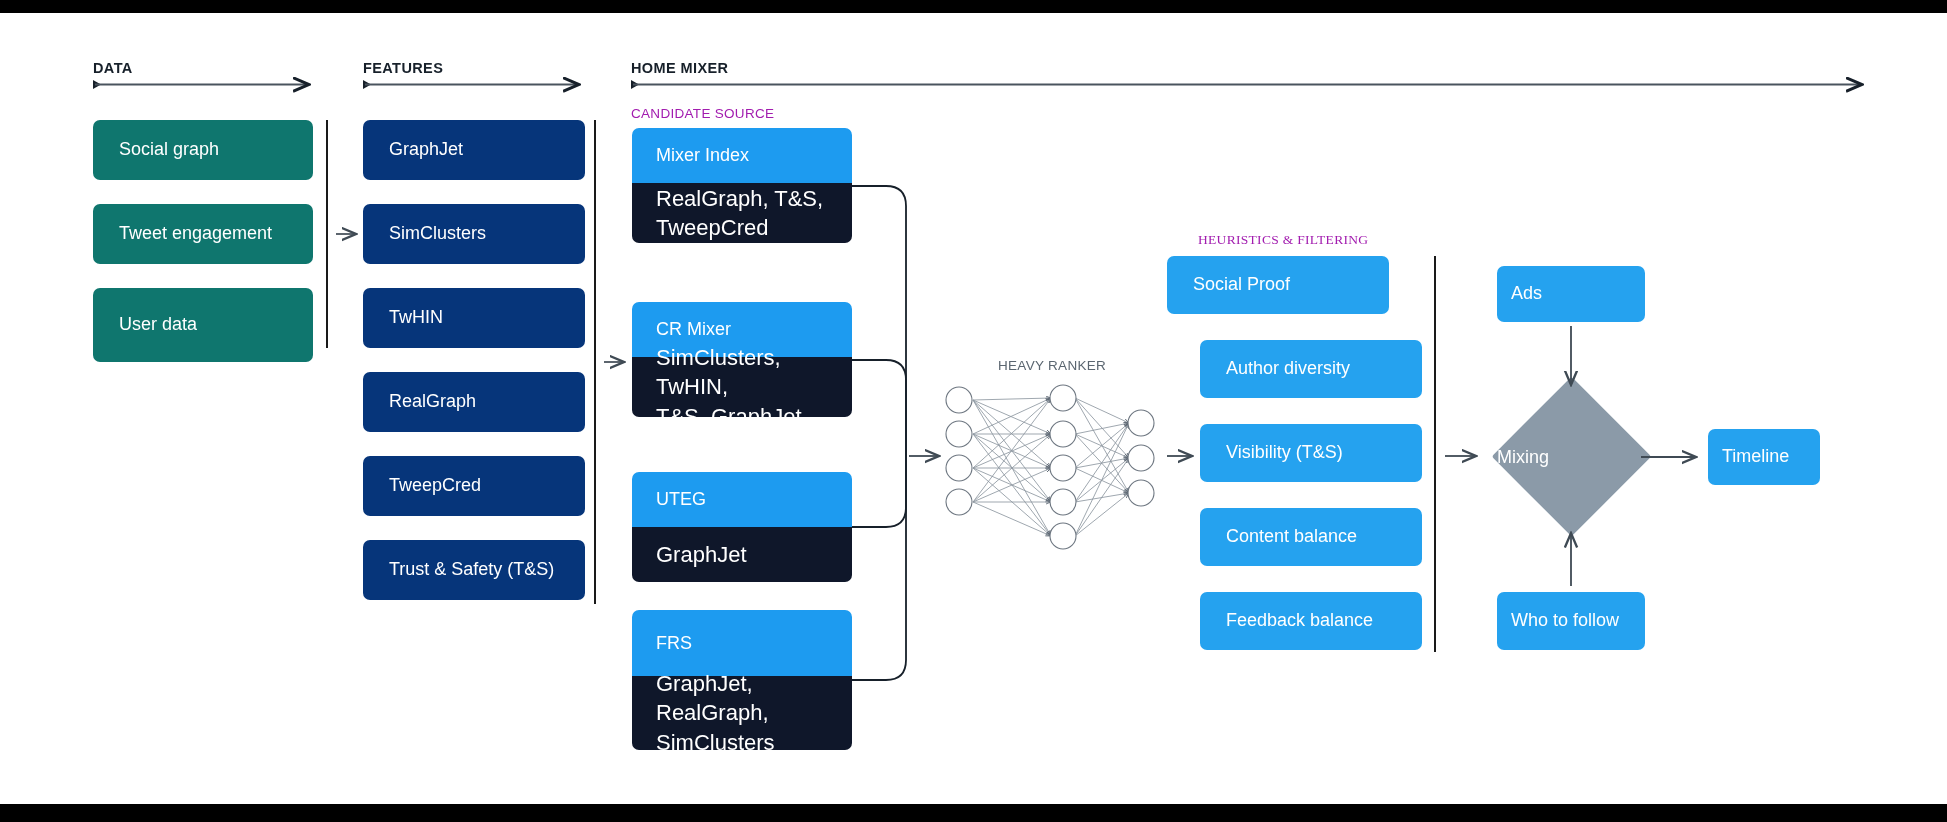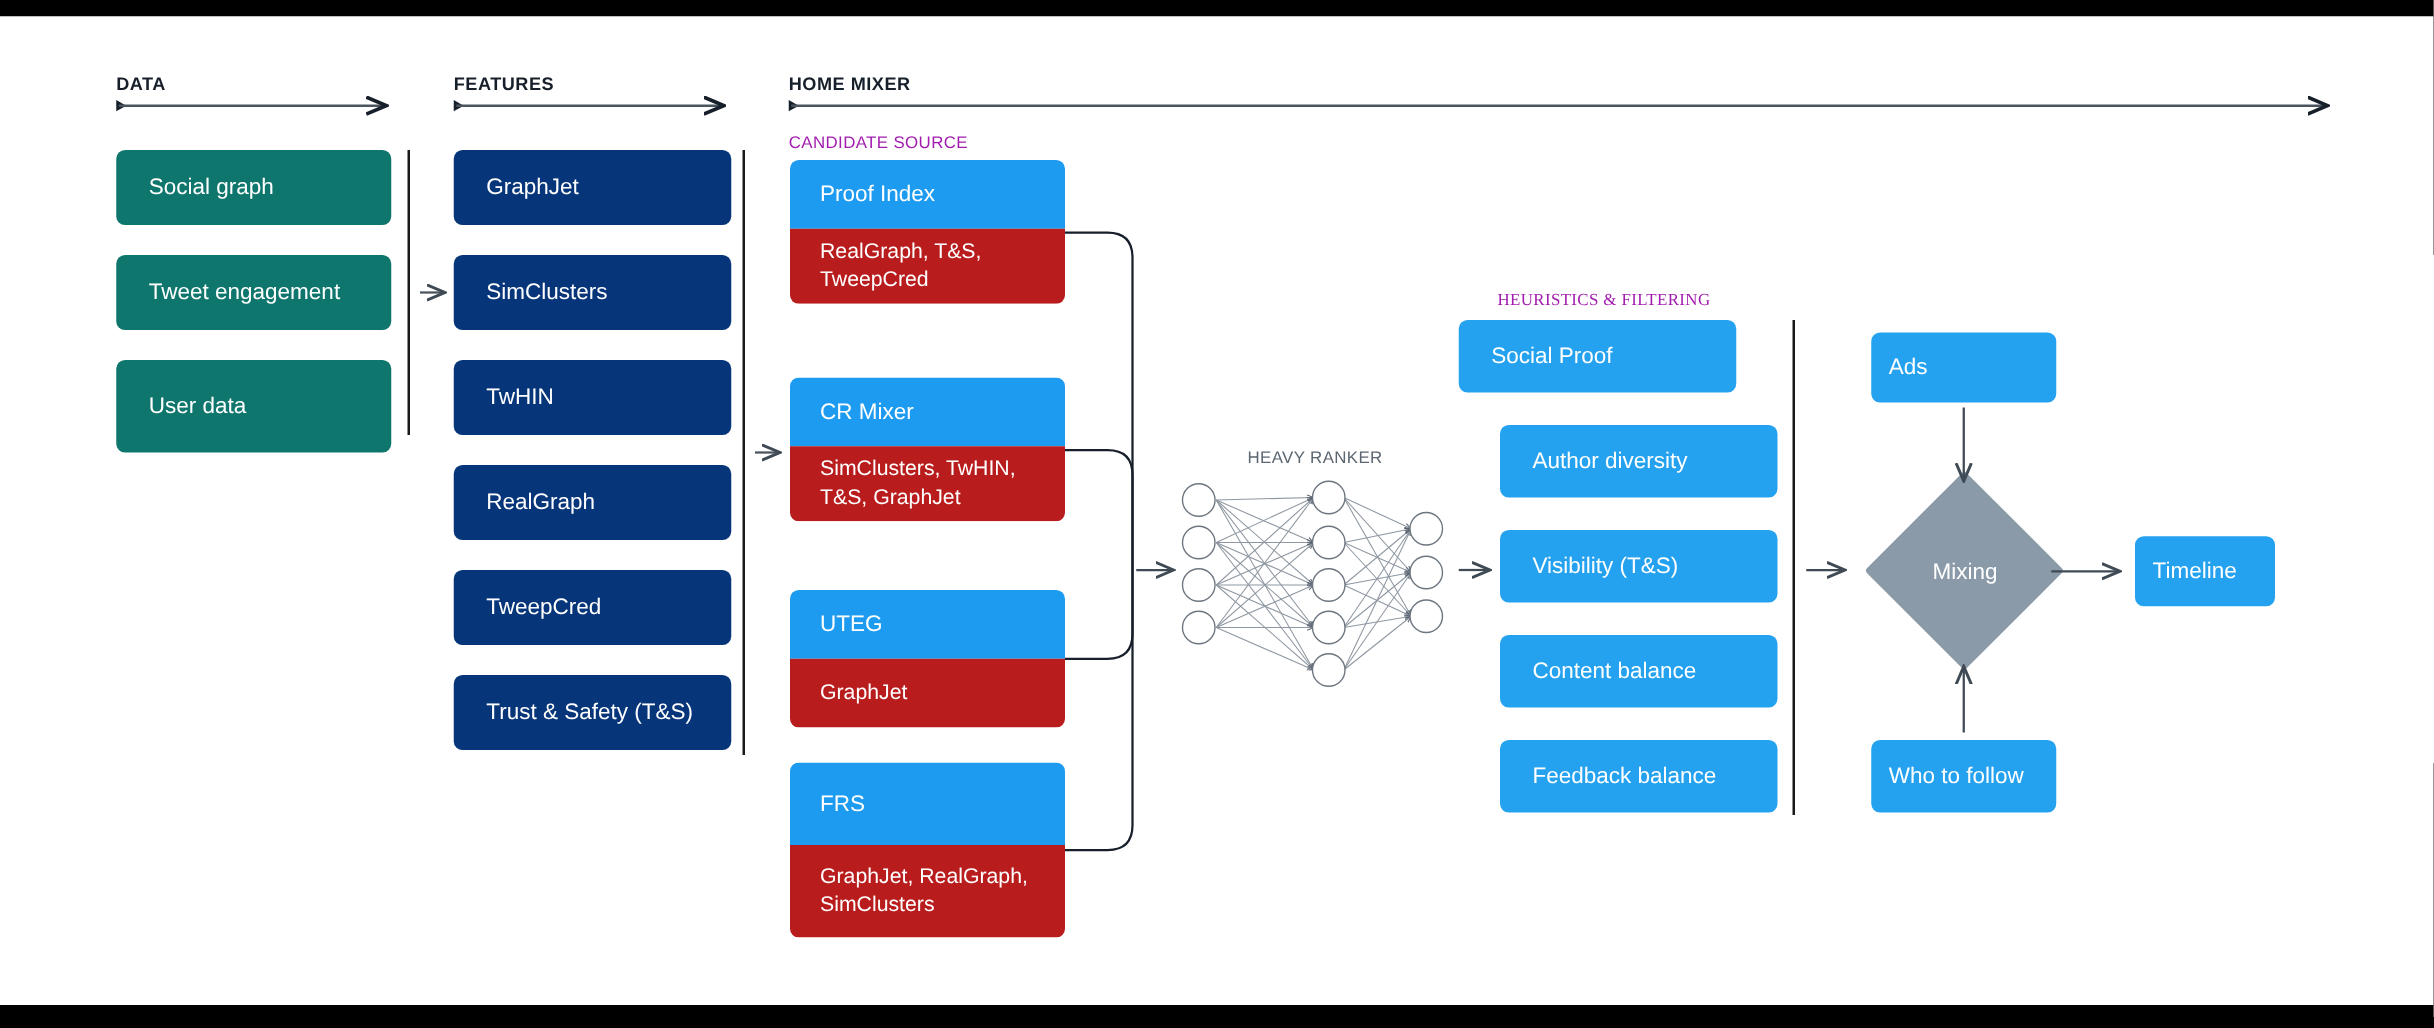--- a/index.html
+++ b/index.html
@@ -85,43 +85,42 @@
   .cs-head {
     background: #1d9bf0;
     color: #ffffff;
     font-size: 18px;
     display: flex;
     align-items: center;
     padding-left: 24px;
     box-sizing: border-box;
   }
   .cs-body {
-    background: #b91c1c;
+    background: #0f172a;
     color: #ffffff;
-    font-size: 17px;
+    font-size: 22px;
     line-height: 1.33;
     display: flex;
     align-items: center;
     padding-left: 24px;
     padding-right: 12px;
     box-sizing: border-box;
   }
 
   
   .diamond {
     position: absolute;
     background: #8b9aa8;
     transform: rotate(45deg);
     border-radius: 3px;
   }
   .diamond-label {
     position: absolute;
     color: #ffffff;
     font-size: 18px;
-    text-align: center;
     white-space: nowrap;
   }
 
   .divider {
     position: absolute;
     width: 2px;
     background: #1a1a1a;
   }
 
   svg.overlay {
@@ -180,21 +179,21 @@
       <span>RealGraph</span>
     </div>
     <div class="box feature" style="left:320px; top:456px; width:222px; height:60px;">
       <span>TweepCred</span>
     </div>
     <div class="box feature" style="left:320px; top:540px; width:222px; height:60px;">
       <span>Trust &amp; Safety (T&amp;S)</span>
     </div>
 
     <div class="cs-card" style="left:589px; top:128px; width:220px; height:115px;">
-      <div class="cs-head" style="height:55px;">Proof Index</div>
+      <div class="cs-head" style="height:55px;">Mixer Index</div>
       <div class="cs-body" style="height:60px; white-space:pre-line;">RealGraph, T&amp;S,
 TweepCred</div>
     </div>
 
     <div class="cs-card" style="left:589px; top:302px; width:220px; height:115px;">
       <div class="cs-head" style="height:55px;">CR Mixer</div>
       <div class="cs-body" style="height:60px; white-space:pre-line;">SimClusters, TwHIN,
 T&amp;S, GraphJet</div>
     </div>
 

